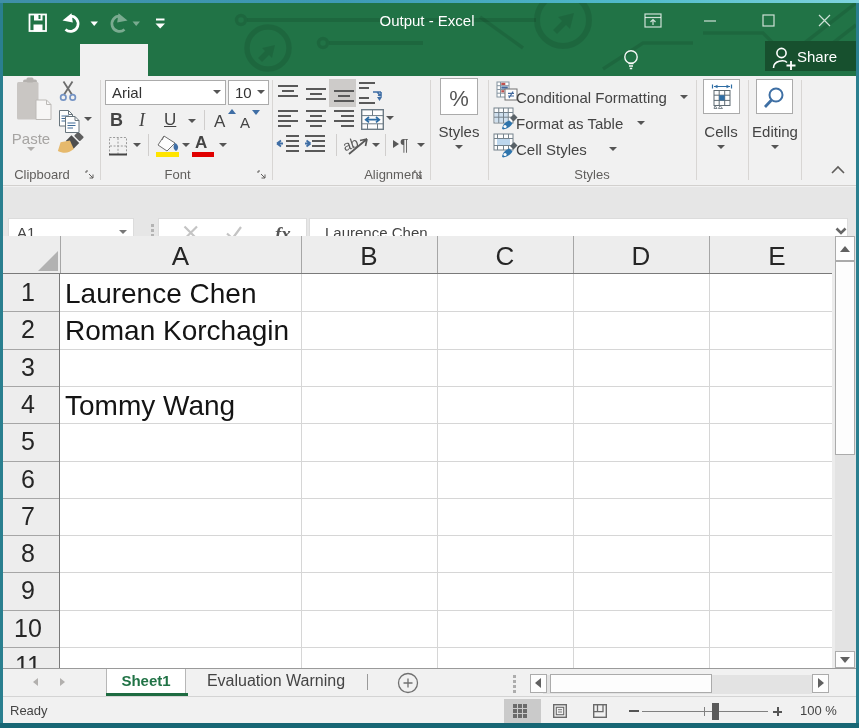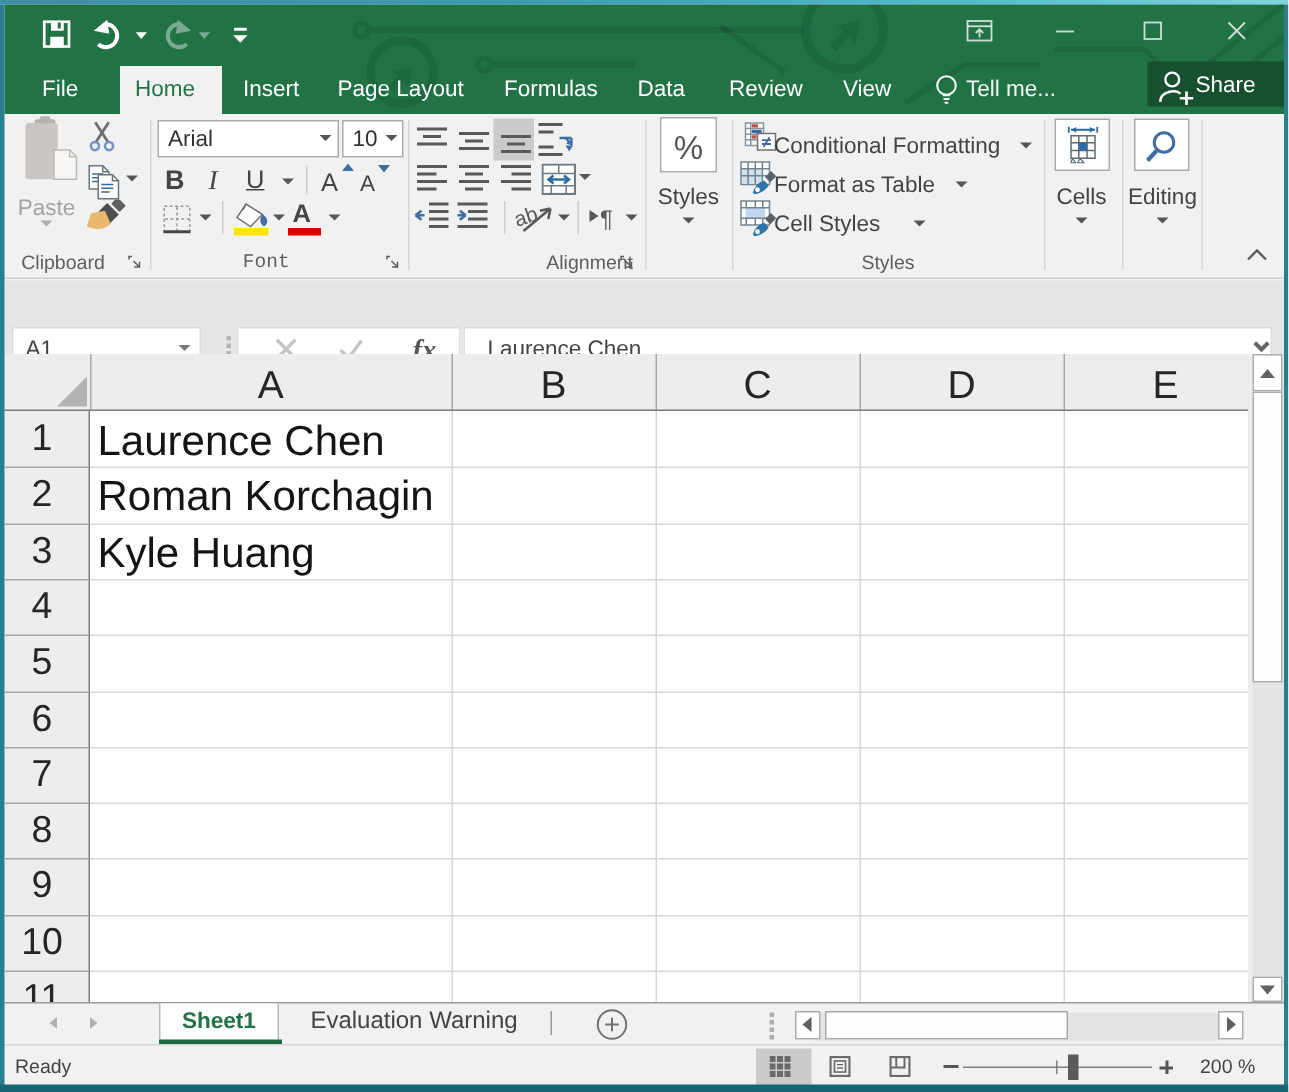--- a/index.html
+++ b/index.html
@@ -58,44 +58,34 @@
     <path d="M90.5 21.5 h7.5 L94.2 26 Z" fill="#fff"></path>
     <g opacity="0.4">
       <path d="M120 16.2 A 7.6 7.6 0 1 0 124.5 29.5" stroke="#fff" fill="none" stroke-width="2.7"></path>
       <path d="M127.5 20.5 L118.5 13.2 L117.2 22.5 Z" fill="#fff"></path>
       <path d="M132.5 21.5 h7.5 L136.2 26 Z" fill="#fff"></path>
     </g>
     <rect x="156" y="18.5" width="8.5" height="2" fill="#fff"></rect>
     <path d="M155.5 23.5 h9.5 L160.2 28.5 Z" fill="#fff"></path>
   </svg>
 
+  <div class="abs" style="left:327px;top:12px;width:200px;text-align:center;font-size:15px;color:#ffffff;">Output - Excel</div>
 
   <svg class="abs" style="left:640px;top:10px;" width="200" height="24" viewBox="0 0 200 24">
     <g stroke="rgba(255,255,255,0.78)" fill="none" stroke-width="1.2">
       <rect x="5" y="4" width="16" height="13"></rect>
       <path d="M5 7.5 H21"></path>
       <path d="M13 15 V10 M10.5 12 L13 9.5 L15.5 12"></path>
       <path d="M64 11 H76"></path>
       <rect x="123" y="5" width="11" height="11"></rect>
       <path d="M179 5 L190 16 M190 5 L179 16"></path>
     </g>
   </svg>
 
   <div class="abs" style="left:80px;top:44px;width:68px;height:32px;background:#f1f1f1;"></div>
-  <div class="abs" style="top:51px;left:0;width:859px;height:20px;font-size:15px;color:#fff;">
-    <span class="abs" style="left:28px;">File</span>
-    <span class="abs" style="left:90px;color:#217346;">Home</span>
-    <span class="abs" style="left:162px;">Insert</span>
-    <span class="abs" style="left:225px;">Page Layout</span>
-    <span class="abs" style="left:336px;">Formulas</span>
-    <span class="abs" style="left:425px;">Data</span>
-    <span class="abs" style="left:486px;">Review</span>
-    <span class="abs" style="left:562px;">View</span>
-    <span class="abs" style="left:644px;color:rgba(255,255,255,0.95);">Tell me...</span>
-  </div>
   <svg class="abs" style="left:620px;top:48px;" width="22" height="26" viewBox="0 0 22 26">
     <g stroke="rgba(255,255,255,0.95)" fill="none" stroke-width="1.4">
       <circle cx="11" cy="9" r="6.2"></circle>
       <path d="M8.5 15.5 h5 M9 18 h4 M9.8 20.5 h2.4"></path>
     </g>
   </svg>
 
   <div class="abs" style="left:765px;top:41px;width:91px;height:30px;background:#17502e;"></div>
   <div class="abs" style="left:797px;top:48px;font-size:15px;color:#fff;">Share</div>
   <svg class="abs" style="left:770px;top:44px;" width="28" height="28" viewBox="0 0 28 28">
@@ -183,21 +173,21 @@
     <svg class="abs" style="left:155px;top:58px;" width="26" height="24" viewBox="0 0 26 24">
       <path d="M9 2 L20 9 L12 17 L3 11 Z" fill="#fdfdfd" stroke="#707070"></path>
       <path d="M9 2 L7 6" stroke="#707070" fill="none"></path>
       <path d="M20 9 C24 11 24 15 21 17 C18 15 18 12 20 9 Z" fill="#3f6ea5"></path>
     </svg>
     <div class="abs" style="left:156px;top:76px;width:23px;height:5px;background:#ffe400;"></div>
     <div class="abs darg" style="left:182px;top:67px;"></div>
     <div class="abs" style="left:195px;top:57px;font-size:17px;font-weight:bold;color:#444;">A</div>
     <div class="abs" style="left:192px;top:76px;width:22px;height:5px;background:#e00000;"></div>
     <div class="abs darg" style="left:219px;top:67px;"></div>
-    <div class="abs glabel" style="left:100px;top:91px;width:155px;font-family:Liberation Mono, monospace;">Font</div>
+    <div class="abs glabel" style="left:100px;top:91px;width:155px;">Font</div>
     <svg class="abs lnch" style="left:257px;top:94px;" width="10" height="10" viewBox="0 0 10 10">
       <path d="M1 3 V1 H3 M4 4 L8 8 M8 4.5 V8 H4.5" fill="none" stroke="#5f5d5b"></path>
     </svg>
 
     <div class="abs" style="left:329px;top:3px;width:27px;height:28px;background:#cdcbc9;"></div>
     <svg class="abs" style="left:276px;top:5px;" width="110" height="24" viewBox="0 0 110 24">
       <g stroke="#595959" stroke-width="2">
         <path d="M2 5 h20 M6 10 h12 M2 15 h20"></path>
         <path d="M30 8 h20 M34 13 h12 M30 18 h20"></path>
         <path d="M58 10 h20 M62 15 h12 M58 20 h20"></path>
@@ -391,21 +381,21 @@
     <div class="abs gh" style="top:187px;"></div>
     <div class="abs gh" style="top:225px;"></div>
     <div class="abs gh" style="top:262px;"></div>
     <div class="abs gh" style="top:299px;"></div>
     <div class="abs gh" style="top:336px;"></div>
     <div class="abs gh" style="top:374px;"></div>
     <div class="abs gh" style="top:411px;"></div>
 
     <div class="abs ctext" style="top:42px;">Laurence Chen</div>
     <div class="abs ctext" style="top:79px;">Roman Korchagin</div>
-    <div class="abs ctext" style="top:117px;">Kyle Huang</div>
+    <div class="abs ctext" style="top:154px;">Tommy Wang</div>
 
     <div class="abs" style="left:829px;top:0;width:24px;height:432px;background:#ececec;"></div>
     <div class="abs" style="left:832px;top:0;width:21px;height:432px;background:#e3e3e3;"></div>
     <div class="abs" style="left:832px;top:0;width:20px;height:25px;background:#fdfdfd;border:1px solid #ababab;"></div>
     <div class="abs" style="left:837px;top:10px;width:0;height:0;border-left:5px solid transparent;border-right:5px solid transparent;border-bottom:6px solid #606060;"></div>
     <div class="abs" style="left:832px;top:25px;width:20px;height:194px;background:#fdfdfd;border:1px solid #ababab;"></div>
     <div class="abs" style="left:832px;top:415px;width:20px;height:17px;background:#fdfdfd;border:1px solid #ababab;"></div>
     <div class="abs" style="left:837px;top:421px;width:0;height:0;border-left:5px solid transparent;border-right:5px solid transparent;border-top:6px solid #606060;"></div>
   </div>
 
@@ -454,20 +444,20 @@
       </g>
     </svg>
     <div class="abs" style="left:626px;top:13px;width:10px;height:2px;background:#555;"></div>
     <div class="abs" style="left:639px;top:14px;width:126px;height:1px;background:#808080;"></div>
     <div class="abs" style="left:701px;top:10px;width:1px;height:9px;background:#808080;"></div>
     <div class="abs" style="left:709px;top:6px;width:7px;height:17px;background:#5a5a5a;"></div>
     <div class="abs" style="left:770px;top:10px;width:9px;height:9px;">
       <div class="abs" style="left:0;top:3.5px;width:9px;height:2px;background:#555;"></div>
       <div class="abs" style="left:3.5px;top:0;width:2px;height:9px;background:#555;"></div>
     </div>
-    <div class="abs" style="left:797px;top:6px;font-size:13px;color:#444;">200 %</div>
+    <div class="abs" style="left:797px;top:6px;font-size:13px;color:#444;">100 %</div>
   </div>
 
   <div class="abs" style="left:0;top:3px;width:3px;height:725px;background:#2a7f8f;"></div>
   <div class="abs" style="left:856px;top:3px;width:3px;height:725px;background:#2a7f8f;"></div>
   <div class="abs" style="left:0;top:723px;width:859px;height:5px;background:#176674;"></div>
 
 </div>
 
 </body></html>

